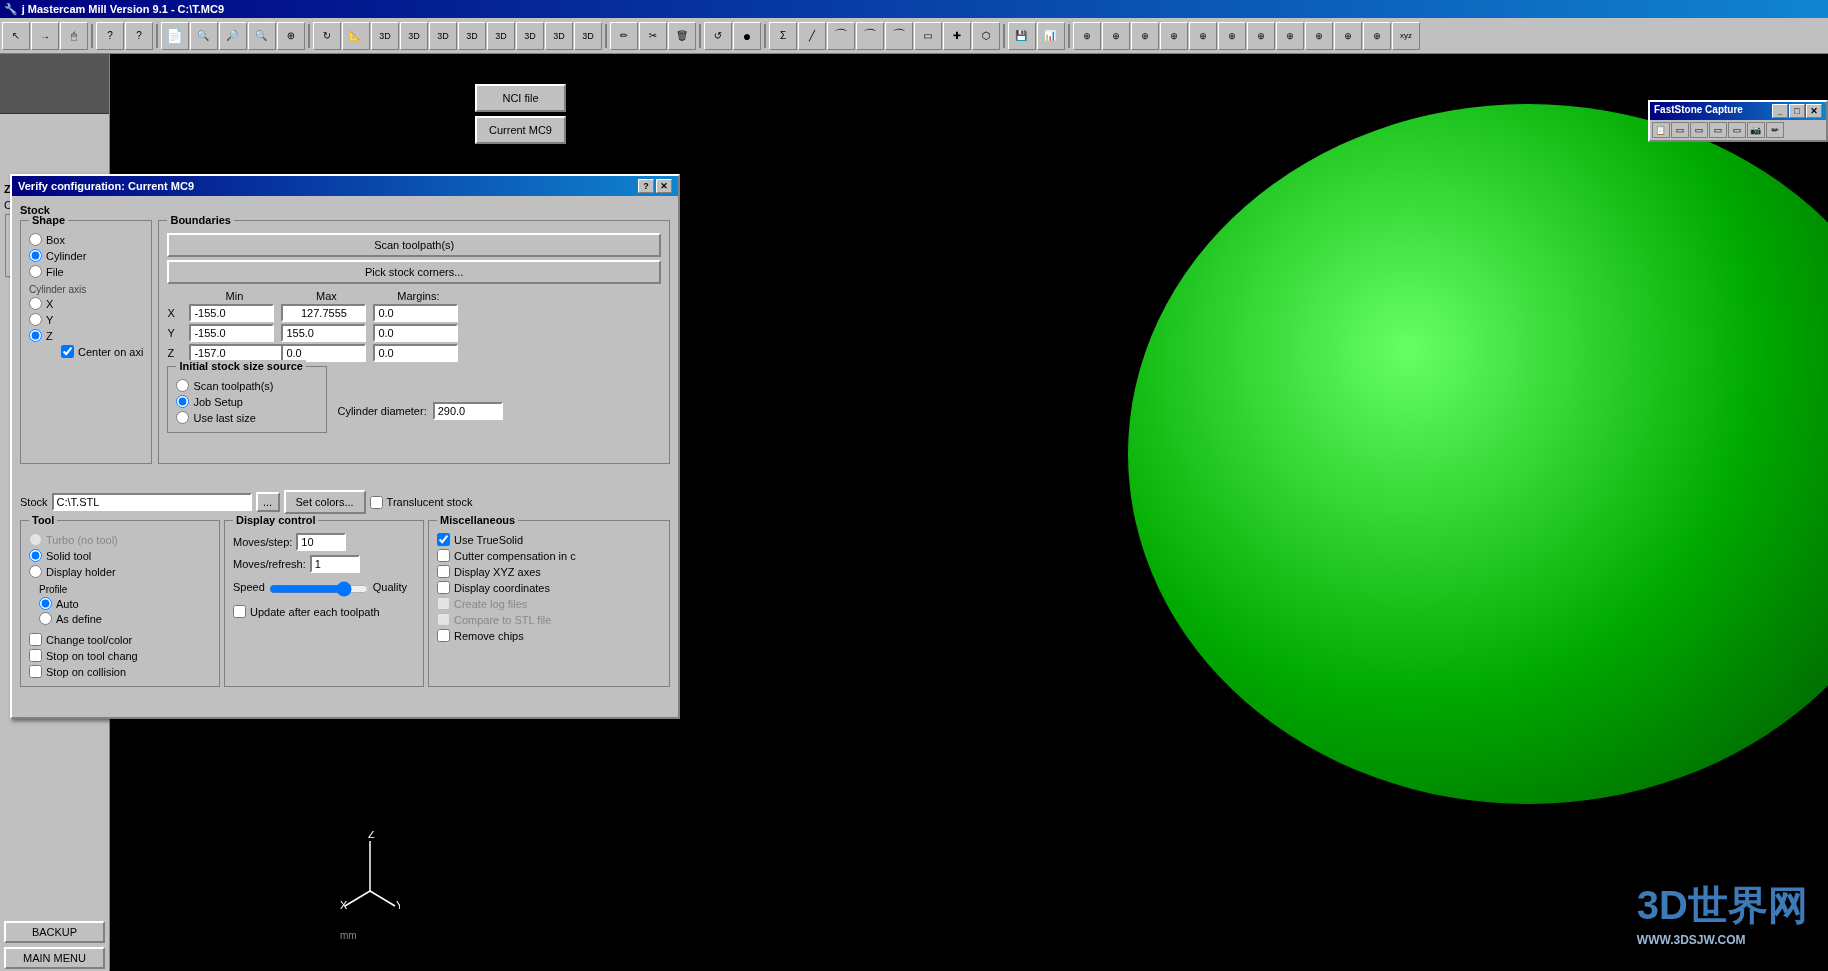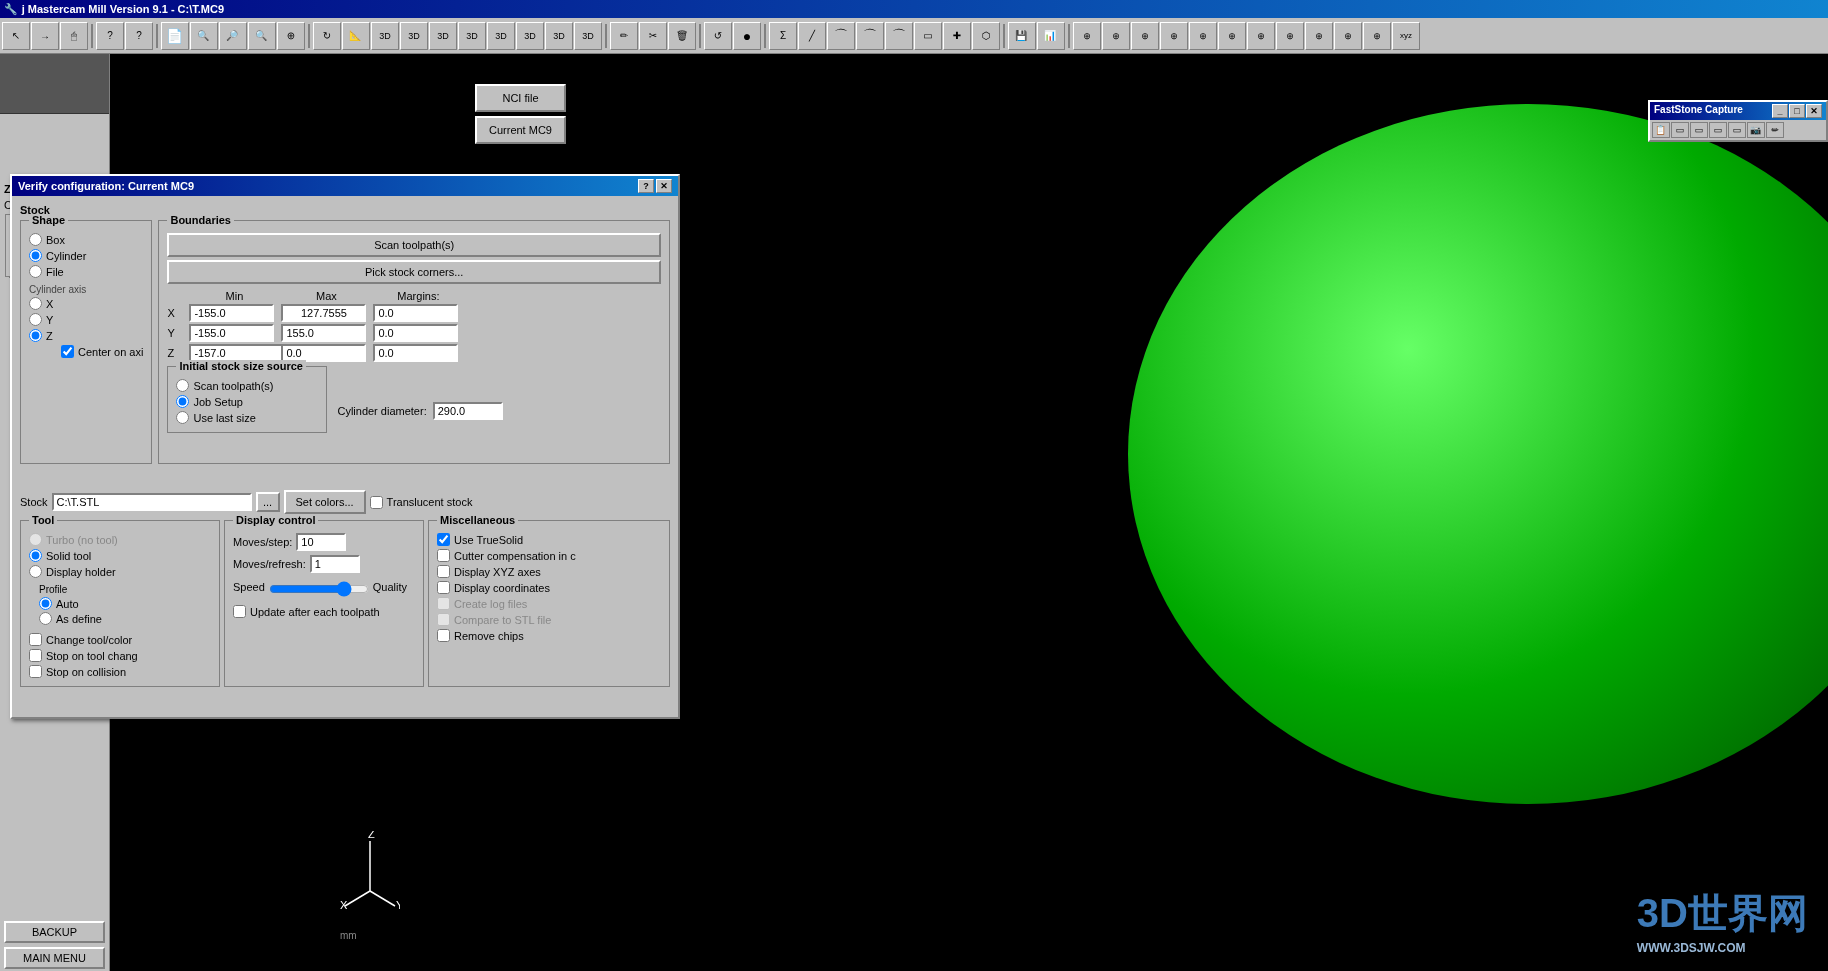--- a/index.html
+++ b/index.html
@@ -307,21 +307,21 @@
       color: #000;
       background: #c0c0c0;
       padding: 2px 4px;
       font-size: 10px;
       border: 1px solid #808080;
     }
 
     
     #watermark {
       position: absolute;
-      bottom: 16px;
+      bottom: 24px;
       right: 20px;
       color: #4488cc;
       font-size: 40px;
       font-weight: bold;
       opacity: 0.9;
       z-index: 5;
     }
     #watermark .small-text {
       font-size: 12px;
       display: block;

